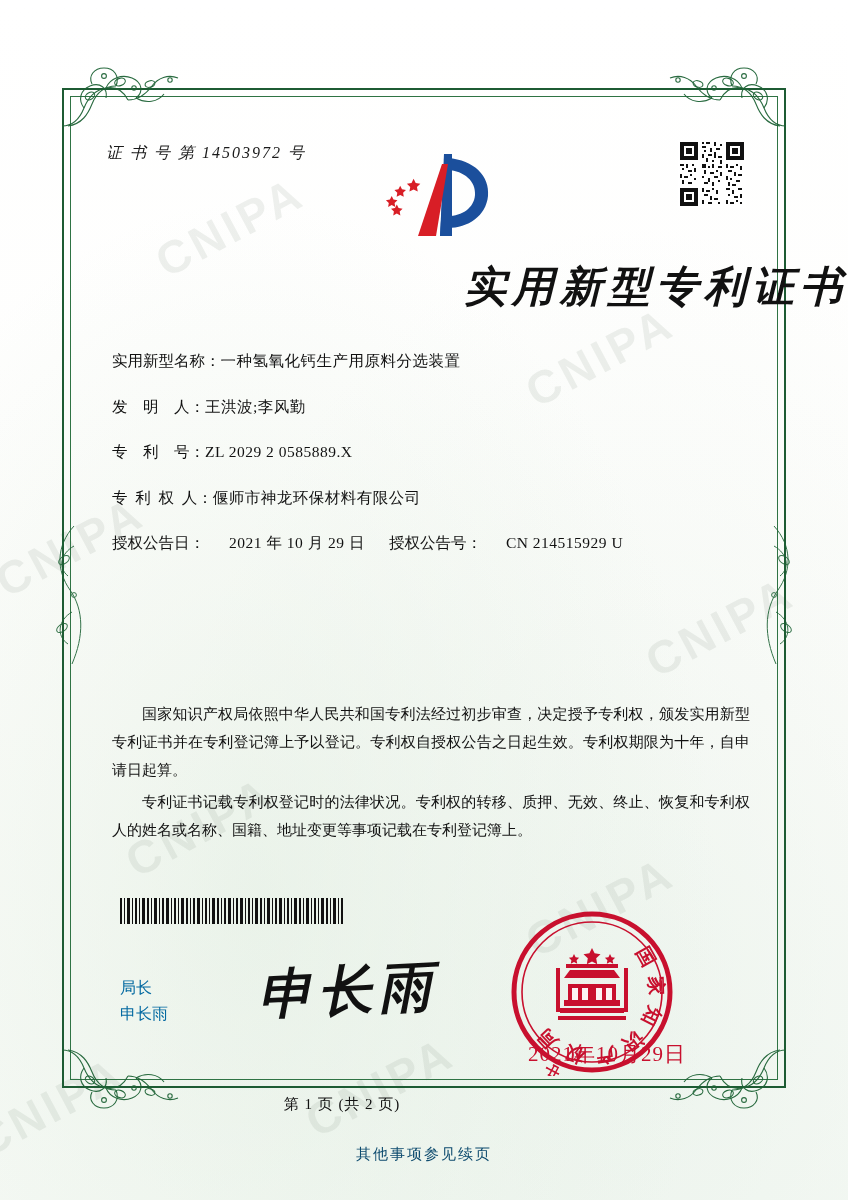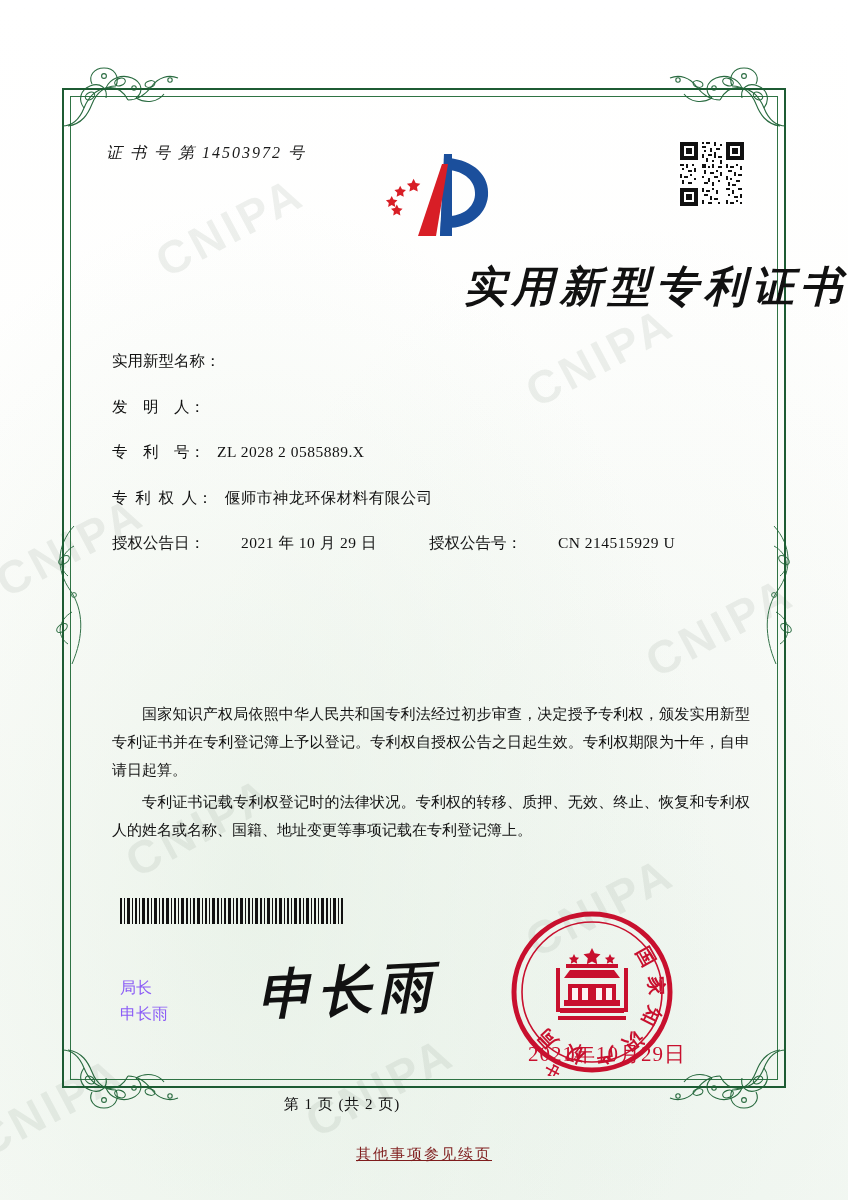--- a/index.html
+++ b/index.html
@@ -147,34 +147,33 @@
     top: 352px;
     width: 640px;
     font-size: 15.5px;
     color: #111;
   }
   .frow {
     display: flex;
     align-items: baseline;
     margin-bottom: 27px;
     line-height: 1.2;
-    gap: 12px;
   }
   .flabel {
     flex: 0 0 auto;
     letter-spacing: 0px;
     white-space: pre;
   }
   .fvalue {
     flex: 1 1 auto;
     letter-spacing: 0.5px;
   }
   .frow.inline-two .fvalue { flex: 0 0 auto; margin-left: 24px; }
   .second-label {
-    margin-left: 40px;
+    margin-left: 24px;
     white-space: pre;
   }
 
   
   .para {
     position: absolute;
     left: 112px;
     width: 638px;
     font-size: 15px;
     line-height: 28px;
@@ -195,21 +194,21 @@
   }
   .barcode svg { display:block; width:100%; height:100%; }
 
   
   .sig-label {
     position: absolute;
     left: 120px;
     top: 975px;
     font-size: 16px;
     line-height: 26px;
-    color: #8b5cf6;
+    color: #0369a1;
   }
   .sig-script {
     position: absolute;
     left: 258px;
     top: 955px;
     font-size: 54px;
     color: #111;
     font-family: "Liberation Serif", serif;
     font-style: italic;
     font-weight: 700;
@@ -248,23 +247,22 @@
     color: #111;
     letter-spacing: 1px;
   }
   .footnote {
     position: absolute;
     left: 0;
     top: 1145px;
     width: 848px;
     text-align: center;
     font-size: 15px;
-    color: #7f1d1d;
+    color: #0c4a6e;
     letter-spacing: 2px;
-    text-decoration: underline;
   }
 </style>
 </head>
 <body>
 
 <div class="page">
 
   <div class="paper-tint"></div>
 
   <div class="wm wm1">CNIPA</div>
@@ -481,27 +479,29 @@
         <path d="M44 62 l2.1 4.3 4.7 .7 -3.4 3.3 .8 4.7 -4.2-2.2 -4.2 2.2 .8-4.7 -3.4-3.3 4.7-.7z" transform="scale(0.85) translate(4,2)"></path>
       </g>
     </svg>
   </div>
 
   <div class="main-title">实用新型专利证书</div>
 
   <div class="fields">
     <div class="frow">
       <span class="flabel">实用新型名称：</span>
+      <span class="fvalue">一种氢氧化钙生产用原料分选装置</span>
     </div>
     <div class="frow">
       <span class="flabel">发    明    人：</span>
+      <span class="fvalue">王洪波;李风勤</span>
     </div>
     <div class="frow">
       <span class="flabel">专    利    号：</span>
-      <span class="fvalue">ZL 2028 2 0585889.X</span>
+      <span class="fvalue">ZL 2029 2 0585889.X</span>
     </div>
     <div class="frow">
       <span class="flabel">专  利  权  人：</span>
       <span class="fvalue">偃师市神龙环保材料有限公司</span>
     </div>
     <div class="frow inline-two">
       <span class="flabel">授权公告日：</span>
       <span class="fvalue">2021 年 10 月 29 日</span>
       <span class="flabel second-label">授权公告号：</span>
       <span class="fvalue">CN 214515929 U</span>

